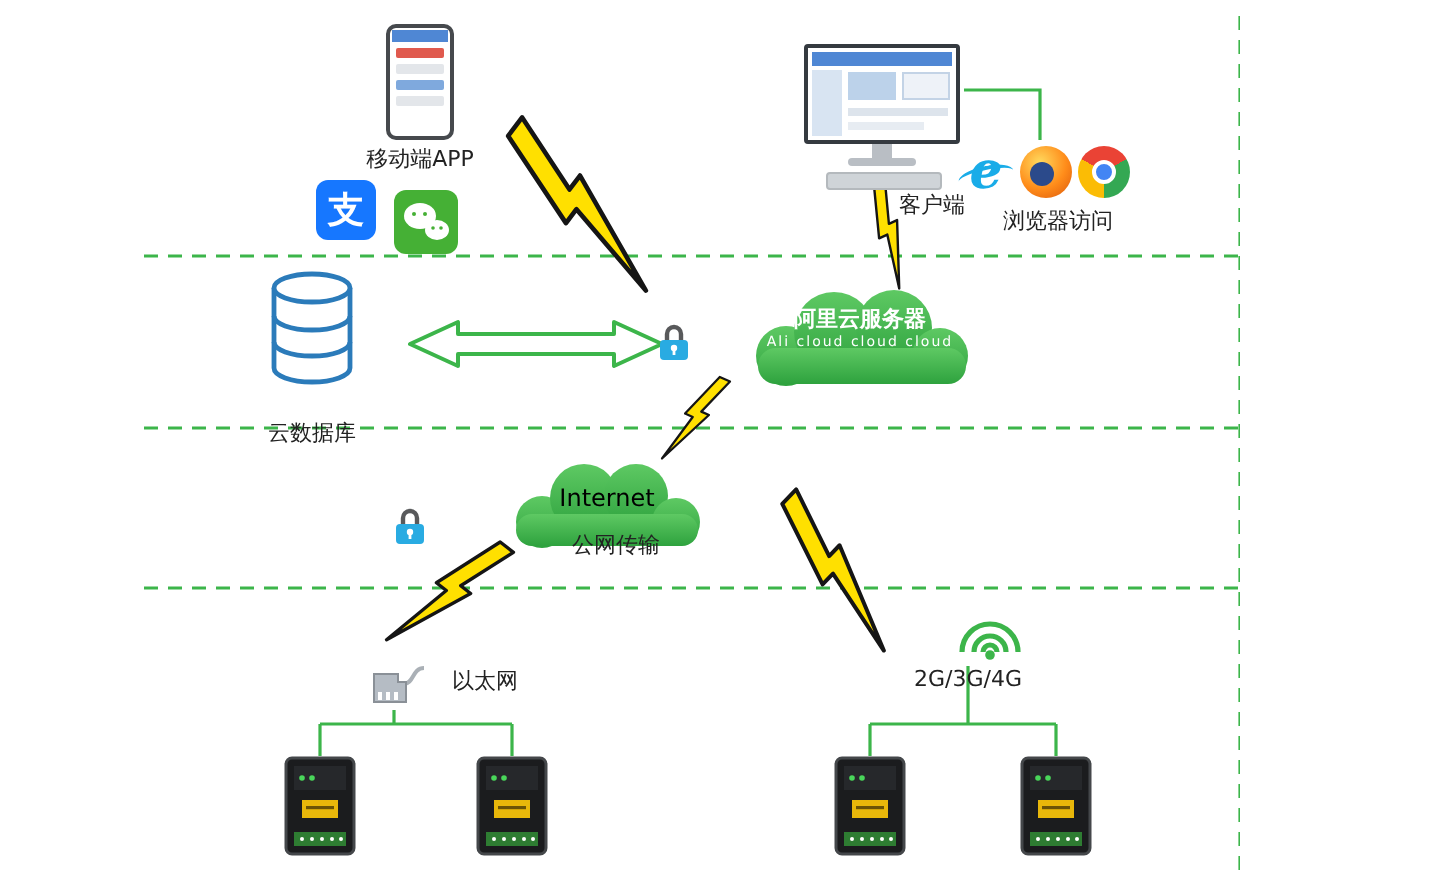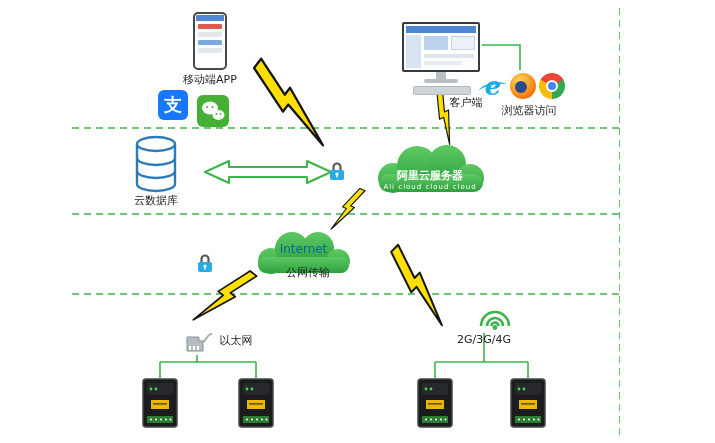--- a/index.html
+++ b/index.html
@@ -45,21 +45,21 @@
   .ie{left:480px;top:73px;color:#19ace8;font:italic bold 26px "DejaVu Serif","Liberation Serif",serif;display:flex;align-items:center;justify-content:center;border-radius:0;}
   .ie::after{content:"";position:absolute;left:-1px;top:10px;width:28px;height:8px;border-top:2.5px solid #19ace8;border-radius:50%;transform:rotate(-12deg);}
   .firefox{left:510px;top:73px;background:radial-gradient(circle at 38% 32%,#ffda5e,#ff8c1a 55%,#e2620e 90%);}
   .firefox::after{content:"";position:absolute;left:5px;top:8px;width:12px;height:12px;border-radius:50%;background:#2b4a8b;}
   .chrome{left:539px;top:73px;background:conic-gradient(from -60deg,#ea4335 0deg 120deg,#34a853 120deg 240deg,#fbbc05 240deg 360deg);}
   .chrome::after{content:"";position:absolute;left:7px;top:7px;width:8px;height:8px;border-radius:50%;background:#4285f4;border:2px solid #fff;}
 
   .cloudtxt{position:absolute;text-align:center;color:#fff;}
   .cloudtxt .l1{font-size:11px;font-weight:bold;}
   .cloudtxt .l2{font-size:7px;letter-spacing:1px;}
-  .inettxt{position:absolute;text-align:center;color:#0369a1;font-size:12px;}
+  .inettxt{position:absolute;text-align:center;color:#000000;font-size:12px;}
 </style>
 </head>
 <body>
 
 <div class="stage">
 
   <svg class="overlay" viewBox="0 0 715 443">
     <defs>
       <polygon id="bolt" points="14,0 22,0 12,28 18,28 0,70 8,34 2,34" fill="var(--bolt)" stroke="#151515" stroke-width="1.6" stroke-linejoin="round"></polygon>
     </defs>
@@ -136,32 +136,32 @@
       </linearGradient>
     </defs>
     <g fill="url(#cg1)">
       <circle cx="28" cy="44" r="15"></circle>
         <circle cx="52" cy="32" r="20"></circle>
       <circle cx="82" cy="30" r="19"></circle>
         <circle cx="105" cy="44" r="14"></circle>
       <rect x="14" y="40" width="104" height="18" rx="9"></rect>
     </g>
   </svg>
-  <div class="cloudtxt" style="left:365px;top:152px;width:130px;margin-top:16px;">
+  <div class="cloudtxt" style="left:365px;top:152px;width:130px;">
     <div class="l1">阿里云服务器</div>
     <div class="l2">Ali cloud cloud cloud</div>
   </div>
 
   <svg style="position:absolute;left:132px;top:134px;" width="48" height="62" viewBox="0 0 48 62">
     <path d="M5,10 L5,50 A19,7 0 0 0 43,50 L43,10" fill="#fff" stroke="var(--db)" stroke-width="2.4"></path>
     <ellipse cx="24" cy="10" rx="19" ry="7" fill="#fff" stroke="var(--db)" stroke-width="2.4"></ellipse>
     <path d="M5,24 A19,7 0 0 0 43,24" fill="none" stroke="var(--db)" stroke-width="2.4"></path>
     <path d="M5,37 A19,7 0 0 0 43,37" fill="none" stroke="var(--db)" stroke-width="2.4"></path>
   </svg>
-  <div class="lbl" style="left:126px;top:194px;width:60px;">云数据库</div>
+  <div class="lbl" style="left:126px;top:210px;width:60px;">云数据库</div>
 
   <svg style="position:absolute;left:328px;top:160px;" width="18" height="22" viewBox="0 0 18 22">
     <path d="M5.5,10 V7 a3.5,3.5 0 0 1 7,0 V10" fill="none" stroke="#58595b" stroke-width="2.2"></path>
     <rect x="2" y="10" width="14" height="10" rx="2" fill="var(--lock)"></rect>
     <circle cx="9" cy="14" r="1.6" fill="#fff"></circle>
       <rect x="8.3" y="14.5" width="1.4" height="3" fill="#fff"></rect>
   </svg>
   <svg style="position:absolute;left:196px;top:252px;" width="18" height="22" viewBox="0 0 18 22">
     <path d="M5.5,10 V7 a3.5,3.5 0 0 1 7,0 V10" fill="none" stroke="#58595b" stroke-width="2.2"></path>
     <rect x="2" y="10" width="14" height="10" rx="2" fill="var(--lock)"></rect>
@@ -187,21 +187,21 @@
   <div class="inettxt" style="left:246px;top:242px;width:115px;">Internet</div>
   <div class="lbl" style="left:276px;top:266px;width:64px;">公网传输</div>
 
   <svg style="position:absolute;left:183px;top:329px;" width="30" height="26" viewBox="0 0 30 26">
     <path d="M19,13 C24,13 23,5 29,5" fill="none" stroke="#aab0b6" stroke-width="2"></path>
     <path d="M4,8 h12 v4 h4 v10 H4 Z" fill="#b5bcc4" stroke="#8a9097" stroke-width="1"></path>
     <rect x="6" y="17" width="2" height="4" fill="#fff"></rect>
       <rect x="10" y="17" width="2" height="4" fill="#fff"></rect>
     <rect x="14" y="17" width="2" height="4" fill="#fff"></rect>
   </svg>
-  <div class="lbl" style="left:213px;top:334px;width:46px;text-align:center;">以太网</div>
+  <div class="lbl" style="left:213px;top:334px;width:46px;text-align:right;">以太网</div>
 
   <svg style="position:absolute;left:477px;top:297px;" width="36" height="34" viewBox="0 0 36 34">
     <path d="M4,29 a14,14 0 0 1 28,0" fill="none" stroke="var(--green)" stroke-width="2.6"></path>
     <path d="M10,29 a8,8 0 0 1 16,0" fill="none" stroke="var(--green)" stroke-width="2.6"></path>
     <path d="M14.5,29 a3.5,3.5 0 0 1 7,0" fill="none" stroke="var(--green)" stroke-width="2.6"></path>
     <circle cx="18" cy="30.5" r="2.4" fill="var(--green)"></circle>
   </svg>
   <div class="lbl" style="left:448px;top:333px;width:72px;">2G/3G/4G</div>
 
   <svg style="position:absolute;left:142px;top:378px;" width="36" height="50" viewBox="0 0 36 50">

